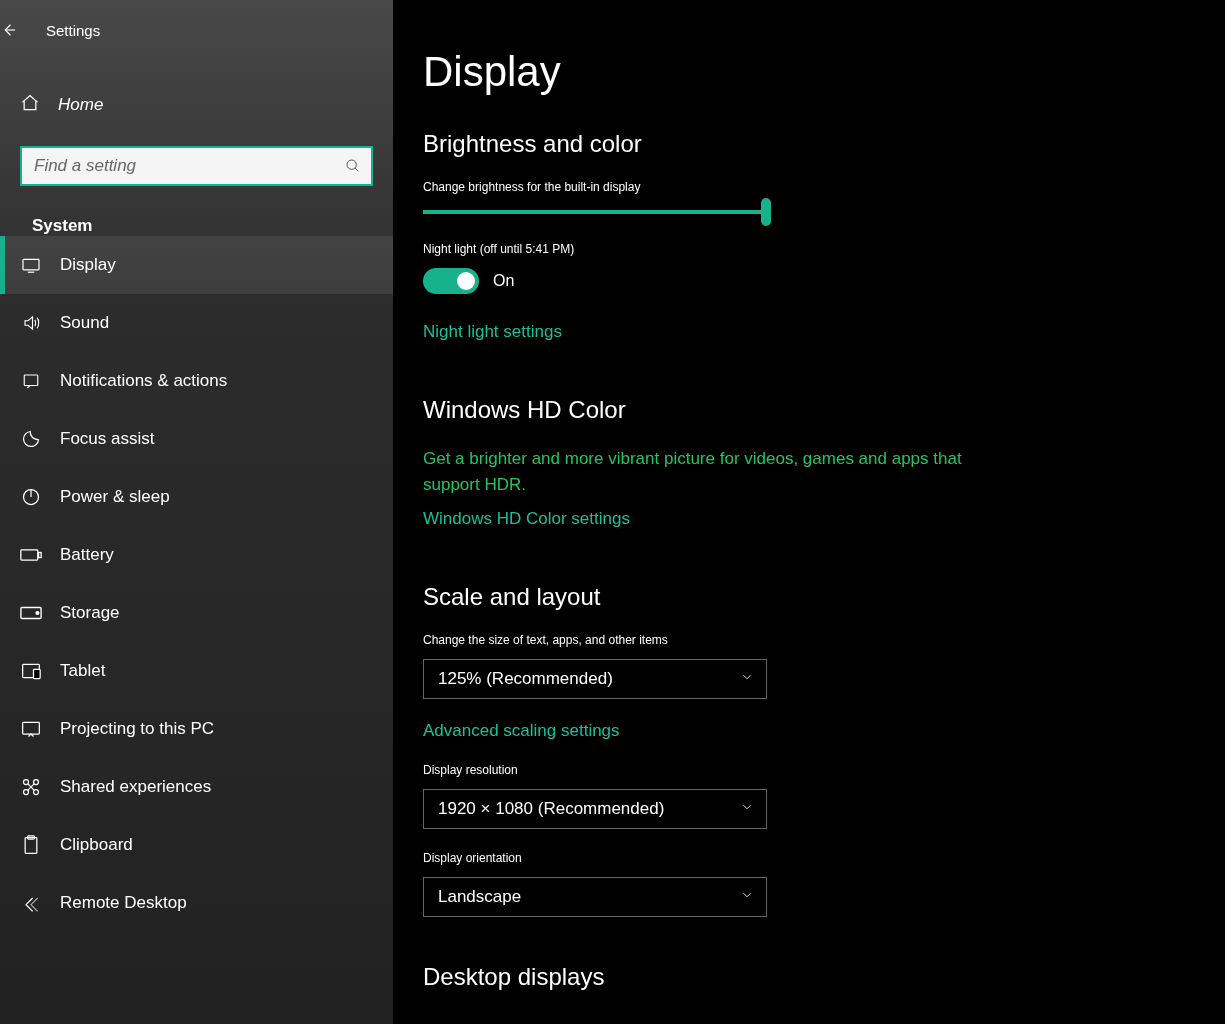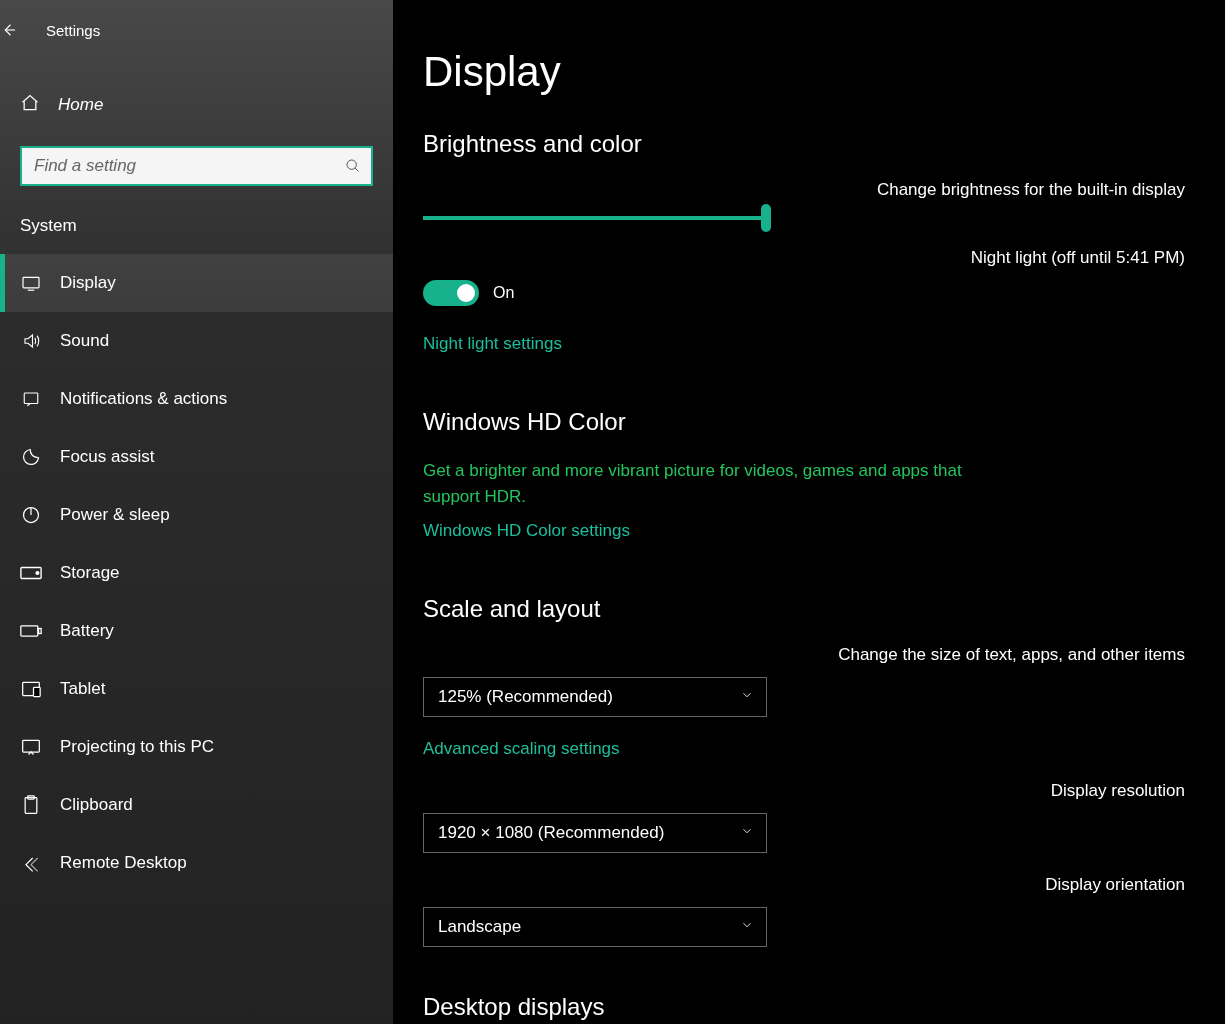--- a/index.html
+++ b/index.html
@@ -58,24 +58,23 @@
     outline: none;
     background: transparent;
     font-size: 17px;
     color: #555;
     font-style: italic;
   }
   .search-input::placeholder { color: #666; }
   .search-icon svg { display:block; }
   .cat-header {
     font-size: 17px;
-    font-weight: 400;
-    padding: 0 20px;
+    font-weight: 700;
+    padding: 0 32px;
     margin-top: 30px;
-    margin-bottom: 18px;
   }
   .nav-list { list-style: none; }
   .nav-item {
     display: flex;
     align-items: center;
     gap: 18px;
     padding: 0 20px;
     height: 58px;
     font-size: 17px;
     cursor: pointer;
@@ -101,21 +100,21 @@
   .page-title {
     font-size: 42px;
     font-weight: 500;
     margin-bottom: 34px;
   }
   .section-title {
     font-size: 24px;
     font-weight: 500;
     margin-bottom: 22px;
   }
-  .field-label { font-size: 17px; margin-bottom: 12px; text-align: right; }
+  .field-label { font-size: 12px; margin-bottom: 12px; }
   .slider-track {
     width: 346px;
     height: 4px;
     background: #17b18c;
     position: relative;
     margin-bottom: 28px;
     margin-top: 16px;
   }
   .slider-thumb {
     position: absolute;
@@ -243,53 +242,65 @@
       <span class="icon">
         <svg width="20" height="20" viewBox="0 0 24 24" fill="none" stroke="#fff" stroke-width="1.5">
             <circle cx="12" cy="12" r="9"></circle>
             <path d="M12 3v9"></path>
           </svg>
       </span>
       <span class="label">Power &amp; sleep</span>
     </li>
     <li class="nav-item">
       <span class="icon">
+        <svg width="22" height="14" viewBox="0 0 26 14" fill="none" stroke="#fff" stroke-width="1.5">
+            <rect x="1" y="1" width="20" height="12" rx="1"></rect>
+            <rect x="22" y="4" width="3" height="6"></rect>
+          </svg>
+      </span>
+      <span class="label">Battery</span>
+    </li>
+    <li class="nav-item">
+      <span class="icon">
         <svg width="22" height="14" viewBox="0 0 24 14" fill="none" stroke="#fff" stroke-width="1.5">
             <rect x="1" y="1" width="22" height="12" rx="1"></rect>
             <circle cx="19" cy="7" r="1.5" fill="#fff"></circle>
           </svg>
       </span>
       <span class="label">Storage</span>
     </li>
     <li class="nav-item">
       <span class="icon">
-        <svg width="22" height="14" viewBox="0 0 26 14" fill="none" stroke="#fff" stroke-width="1.5">
-            <rect x="1" y="1" width="20" height="12" rx="1"></rect>
-            <rect x="22" y="4" width="3" height="6"></rect>
-          </svg>
-      </span>
-      <span class="label">Battery</span>
-    </li>
-    <li class="nav-item">
-      <span class="icon">
         <svg width="20" height="18" viewBox="0 0 24 20" fill="none" stroke="#fff" stroke-width="1.5">
             <rect x="2" y="2" width="20" height="16" rx="1"></rect>
             <rect x="15" y="8" width="8" height="11" rx="1" fill="#000"></rect>
           </svg>
       </span>
       <span class="label">Tablet</span>
     </li>
     <li class="nav-item">
       <span class="icon">
         <svg width="20" height="18" viewBox="0 0 24 20" fill="none" stroke="#fff" stroke-width="1.5">
             <rect x="2" y="2" width="20" height="14" rx="1"></rect>
             <path d="M9 19l3-3 3 3"></path>
           </svg>
       </span>
       <span class="label">Projecting to this PC</span>
+    </li>
+    <li class="nav-item">
+      <span class="icon">
+        <svg width="20" height="20" viewBox="0 0 24 24" fill="none" stroke="#fff" stroke-width="1.5">
+            <circle cx="6" cy="6" r="3"></circle>
+            <circle cx="18" cy="6" r="3"></circle>
+            <circle cx="6" cy="18" r="3"></circle>
+            <circle cx="18" cy="18" r="3"></circle>
+            <path d="M8 8l8 8M16 8l-8 8"></path>
+          </svg>
+      </span>
+      <span class="label">Shared experiences</span>
     </li>
     <li class="nav-item">
       <span class="icon">
         <svg width="18" height="20" viewBox="0 0 20 24" fill="none" stroke="#fff" stroke-width="1.5">
             <rect x="3" y="3" width="14" height="19" rx="1"></rect>
             <rect x="6" y="1" width="8" height="4" rx="1"></rect>
           </svg>
       </span>
       <span class="label">Clipboard</span>
     </li>

